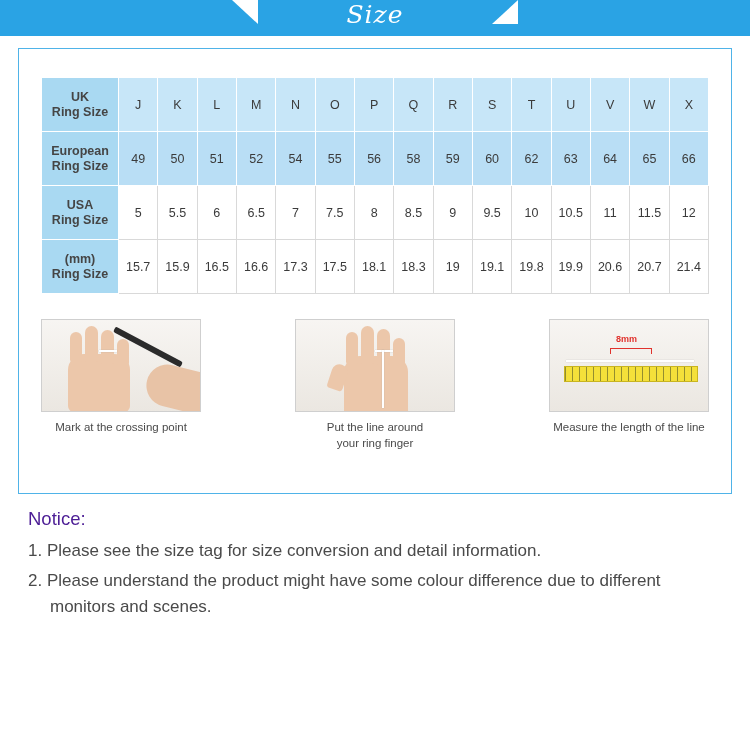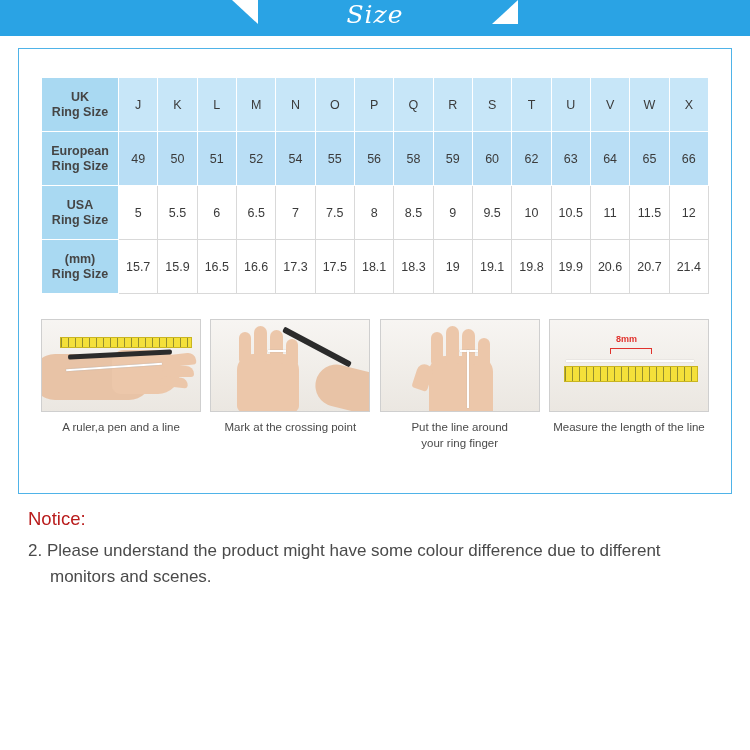--- a/index.html
+++ b/index.html
@@ -209,21 +209,21 @@
   .notice {
     position: absolute;
     left: 28px;
     top: 508px;
     width: 700px;
     color: #4a4a4a;
   }
   .notice-title {
     font-size: 18.5px;
     margin-bottom: 8px;
-    color: #b91c1c;
+    color: #4c1d95;
   }
   .notice-item {
     font-size: 17px;
     line-height: 26px;
     margin-bottom: 4px;
     padding-left: 22px;
     text-indent: -22px;
   }
 </style>
 </head>
@@ -323,36 +323,20 @@
         <td>19.9</td>
         <td>20.6</td>
         <td>20.7</td>
         <td>21.4</td>
       </tr>
     </tbody>
   </table>
 
   <div class="steps">
 
-    <div class="step">
-      <div class="step-img">
-        <div class="photo-bg"></div>
-        <div class="arm" style="left:-10px;top:34px;width:120px;height:46px;"></div>
-        <div class="palm" style="left:70px;top:30px;width:68px;height:44px;border-radius:14px 26px 26px 10px;"></div>
-        <div class="finger" style="left:120px;top:34px;width:34px;height:12px;transform:rotate(-6deg);"></div>
-        <div class="finger" style="left:120px;top:46px;width:32px;height:11px;"></div>
-        <div class="finger" style="left:118px;top:57px;width:28px;height:10px;transform:rotate(6deg);"></div>
-        <div class="ruler" style="left:18px;top:17px;width:132px;height:11px;">
-          <div class="ruler-ticks"></div>
-        </div>
-        <div class="pen" style="left:26px;top:32px;width:104px;height:5px;transform:rotate(-3deg);"></div>
-        <div class="thread" style="left:24px;top:46px;width:96px;height:1.5px;transform:rotate(-4deg);"></div>
-      </div>
-      <div class="step-caption">A ruler,a pen and a line</div>
-    </div>
 
     <div class="step">
       <div class="step-img">
         <div class="photo-bg"></div>
         <div class="palm" style="left:26px;top:34px;width:62px;height:58px;border-radius:16px 16px 6px 6px;"></div>
         <div class="finger" style="left:28px;top:12px;width:12px;height:30px;"></div>
         <div class="finger" style="left:43px;top:6px;width:13px;height:36px;"></div>
         <div class="finger" style="left:59px;top:10px;width:13px;height:34px;"></div>
         <div class="finger" style="left:75px;top:19px;width:12px;height:26px;"></div>
         <div class="thread" style="left:57px;top:30px;width:18px;height:2px;"></div>
@@ -389,14 +373,15 @@
         <div class="mm-label" style="left:66px;top:14px;">8mm</div>
       </div>
       <div class="step-caption">Measure the length of the line</div>
     </div>
 
   </div>
 </div>
 
 <div class="notice">
   <div class="notice-title">Notice:</div>
+  <div class="notice-item">1. Please see the size tag for size conversion and detail information.</div>
   <div class="notice-item">2. Please understand the product might have some colour difference due to different monitors and scenes.</div>
 </div>
 
 </body></html>

